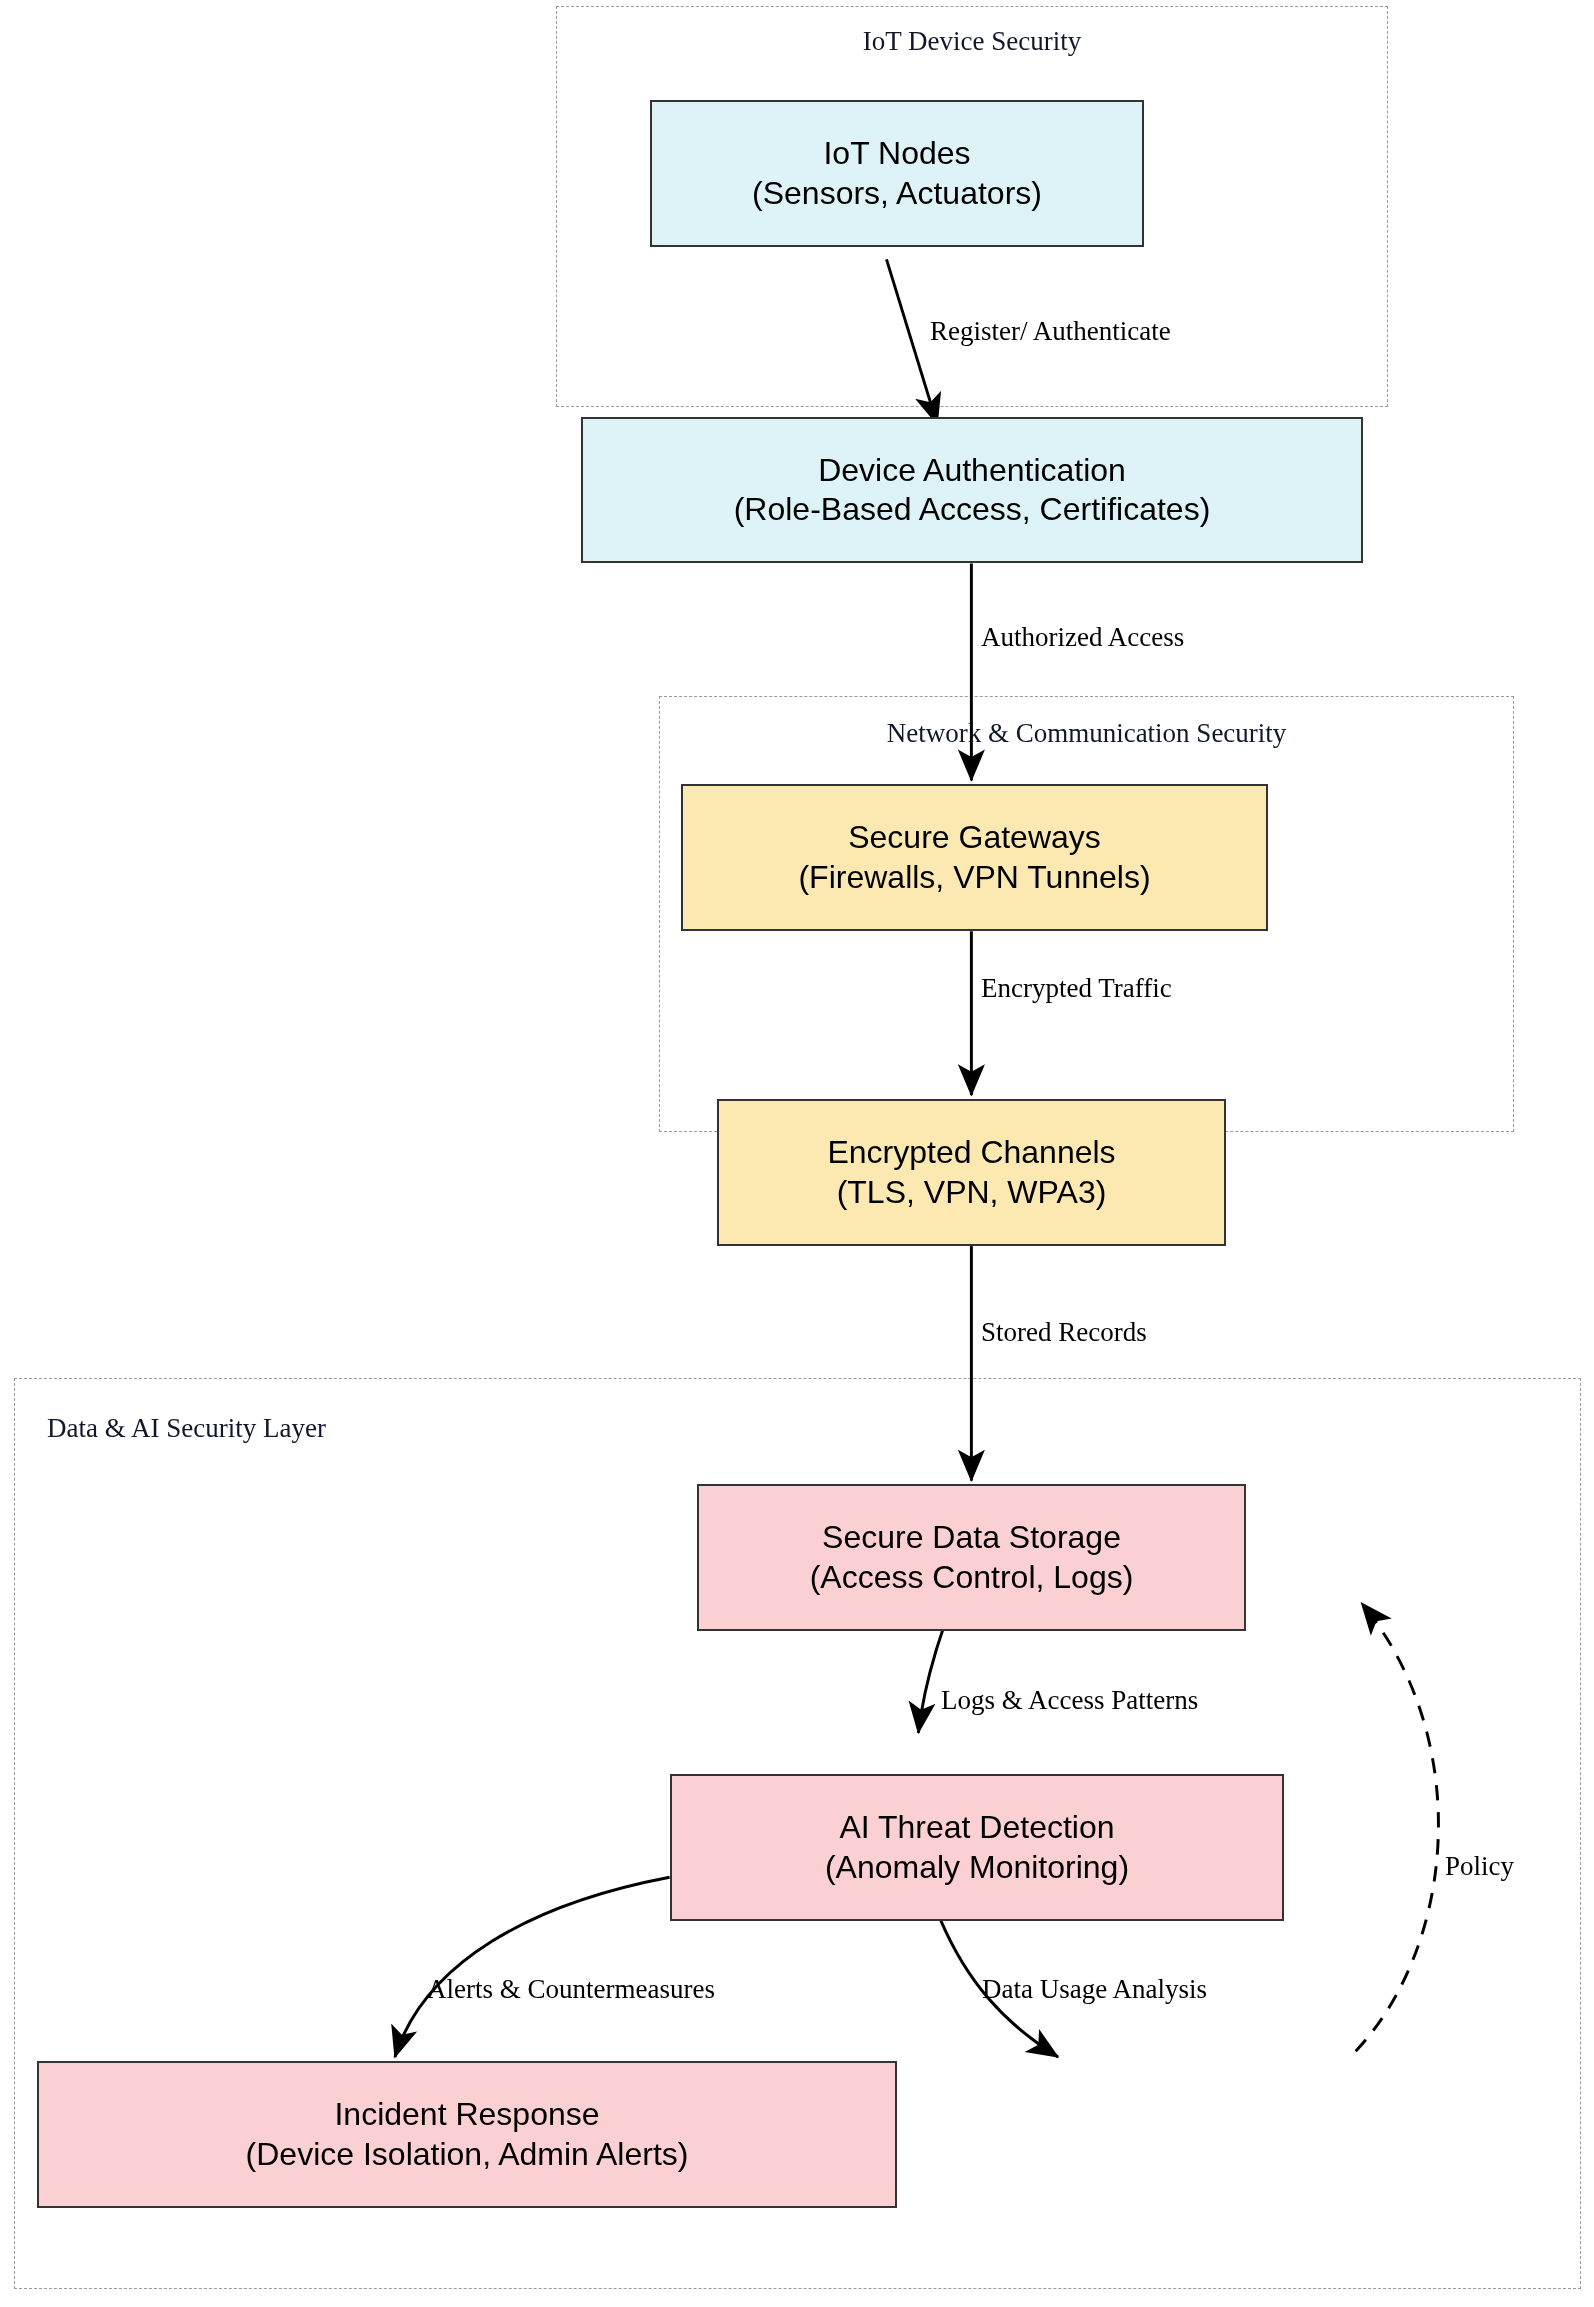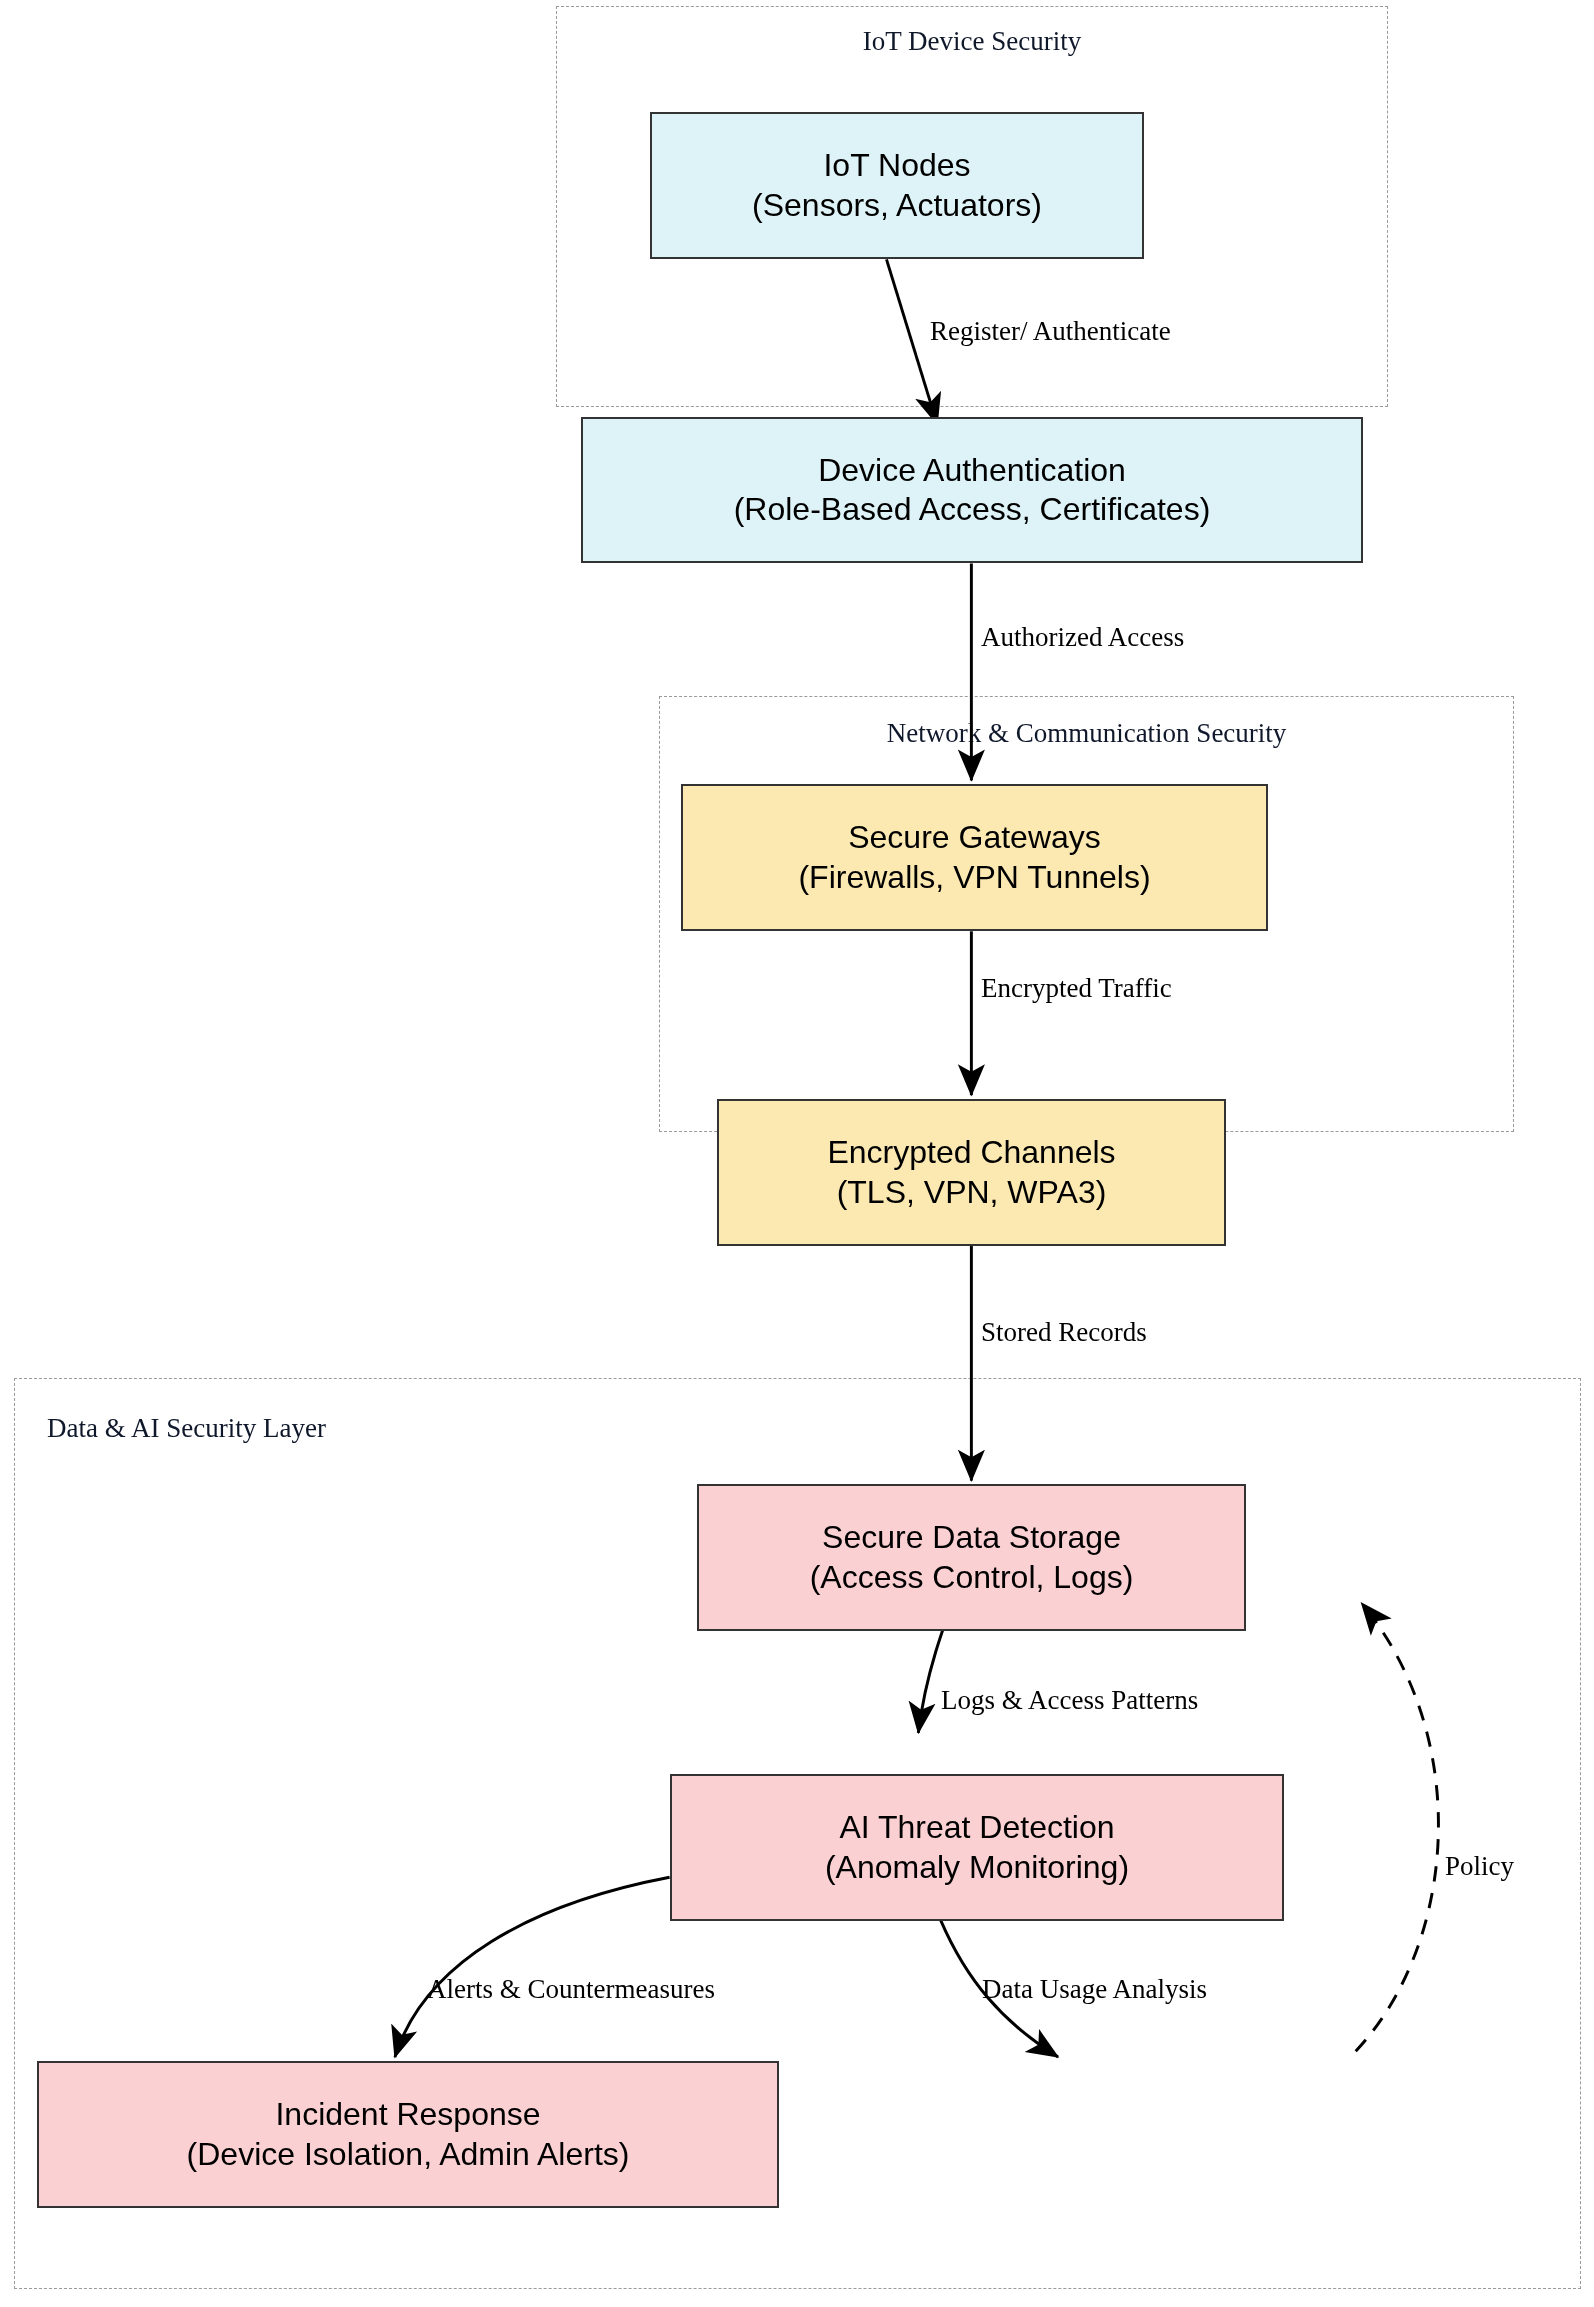--- a/index.html
+++ b/index.html
@@ -101,21 +101,21 @@
 
     <path d="M 1640,2652 C 1600,2760 1570,2840 1558,2940" fill="none" stroke="#000000" stroke-width="5" marker-end="url(#arrow)"></path>
 
     <path d="M 1136,3185 C 900,3230 720,3330 670,3490" fill="none" stroke="#000000" stroke-width="5" marker-end="url(#arrow)"></path>
 
     <path d="M 1596,3258 C 1640,3360 1700,3430 1795,3490" fill="none" stroke="#000000" stroke-width="5" marker-end="url(#arrow)"></path>
 
     <path d="M 2300,3480 C 2470,3300 2500,2950 2310,2720" fill="none" stroke="#000000" stroke-width="5" stroke-dasharray="26 20" marker-end="url(#arrow)"></path>
   </svg>
 
-  <div class="node node-blue" style="left:650px; top:112px; width:494px; height:147px;">
+  <div class="node node-blue" style="left:650px; top:100px; width:494px; height:147px;">
     <span class="l1">IoT Nodes</span>
     <span class="l2">(Sensors, Actuators)</span>
   </div>
 
   <div class="node node-blue" style="left:581px; top:417px; width:782px; height:146px;">
     <span class="l1">Device Authentication</span>
     <span class="l2">(Role-Based Access, Certificates)</span>
   </div>
 
   <div class="node node-yellow" style="left:681px; top:784px; width:587px; height:147px;">
@@ -131,21 +131,21 @@
   <div class="node node-pink" style="left:697px; top:1484px; width:549px; height:147px;">
     <span class="l1">Secure Data Storage</span>
     <span class="l2">(Access Control, Logs)</span>
   </div>
 
   <div class="node node-pink" style="left:670px; top:1774px; width:614px; height:147px;">
     <span class="l1">AI Threat Detection</span>
     <span class="l2">(Anomaly Monitoring)</span>
   </div>
 
-  <div class="node node-pink" style="left:37px; top:2061px; width:742px; height:147px;">
+  <div class="node node-pink" style="left:37px; top:2061px; width:860px; height:147px;">
     <span class="l1">Incident Response</span>
     <span class="l2">(Device Isolation, Admin Alerts)</span>
   </div>
 
 
   <div class="edge-label" style="left:930px; top:318px;">Register/ Authenticate</div>
 
   <div class="edge-label" style="left:981px; top:624px;">Authorized Access</div>
 
   <div class="edge-label" style="left:981px; top:975px;">Encrypted Traffic</div>

